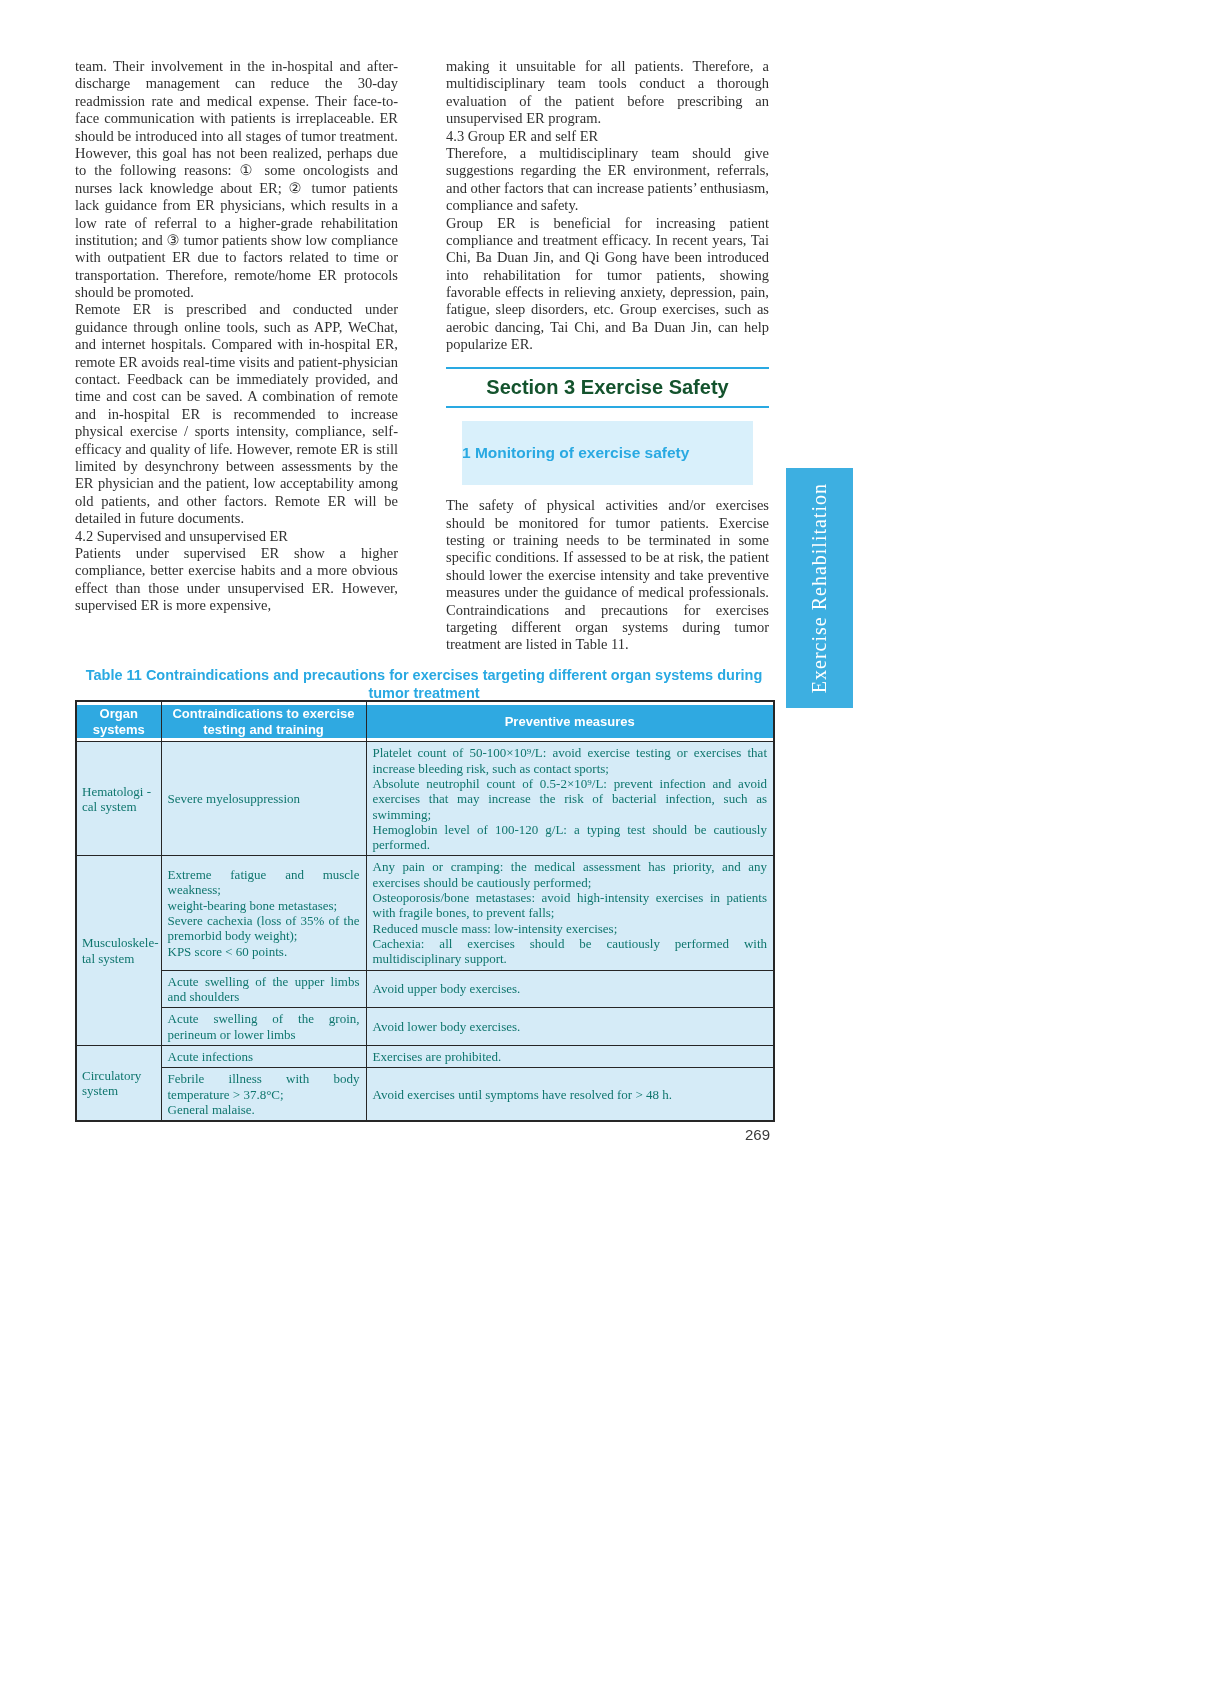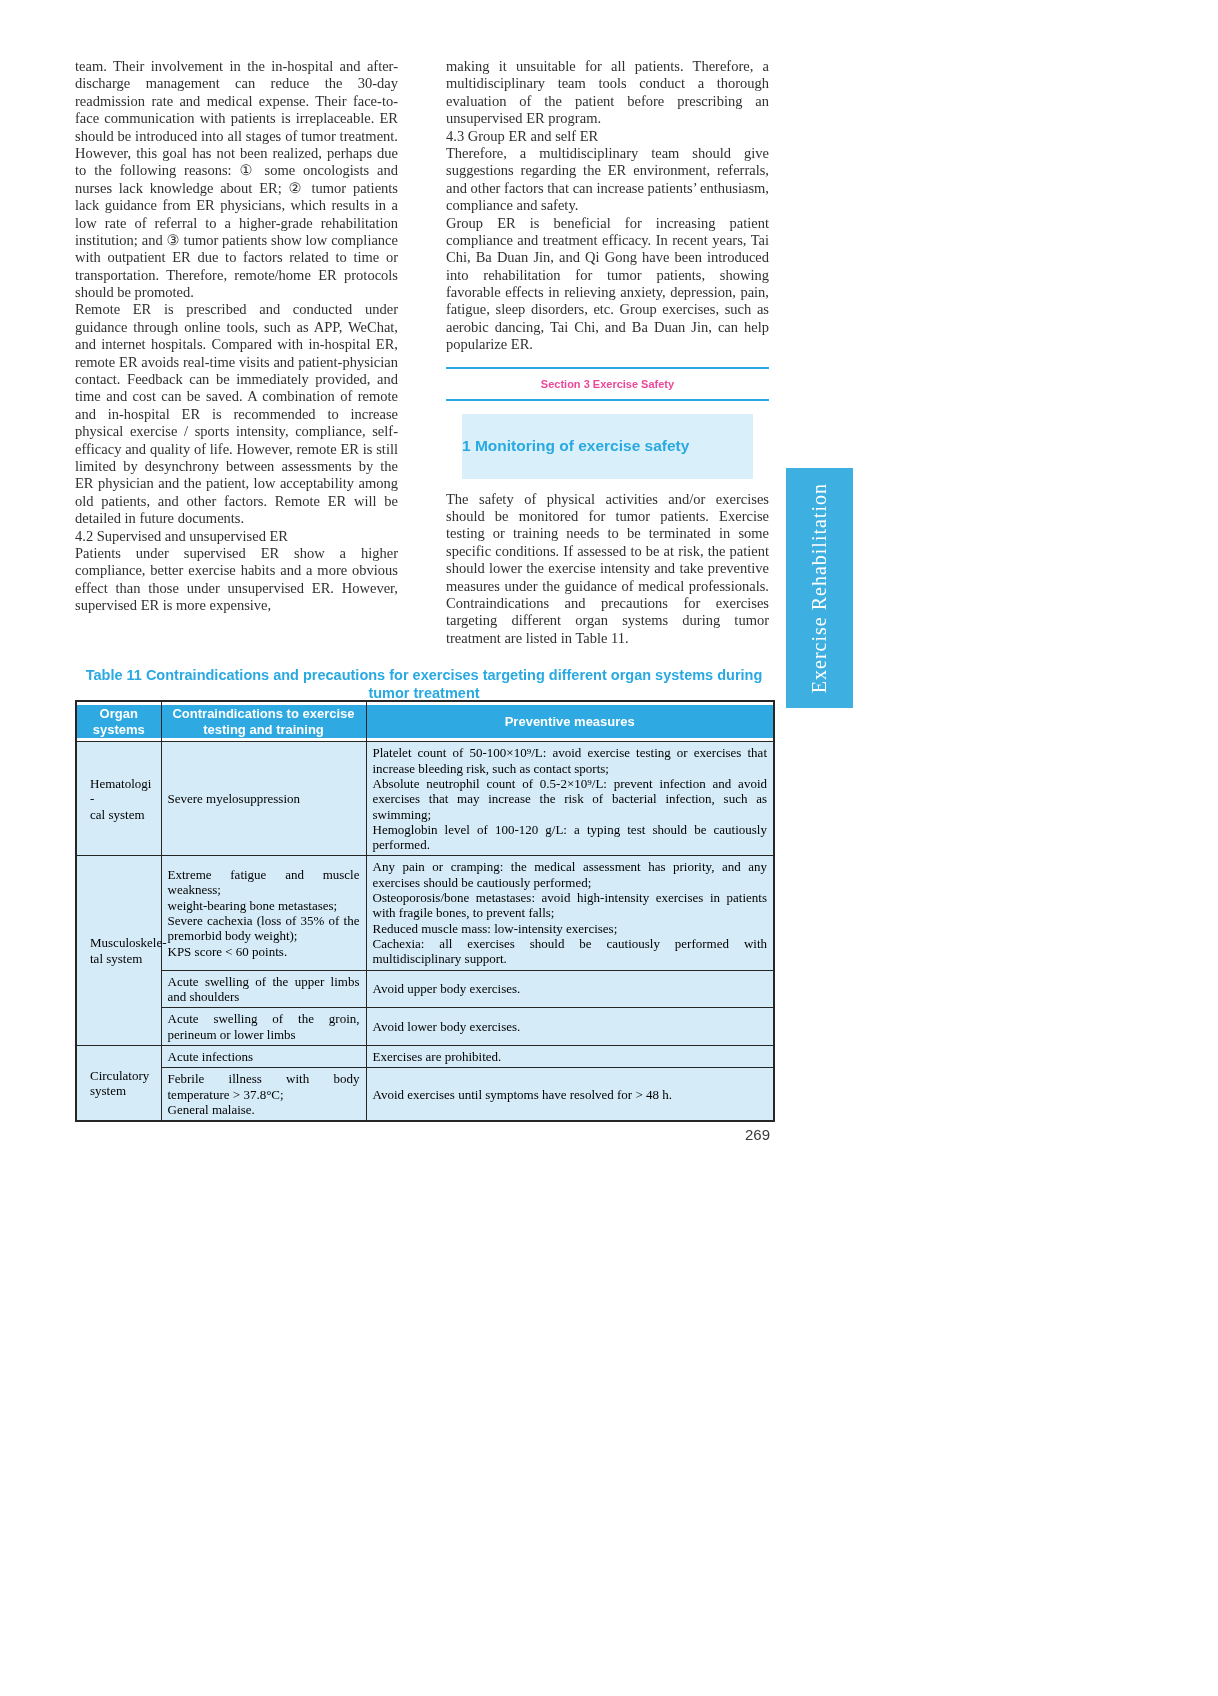--- a/index.html
+++ b/index.html
@@ -13,21 +13,21 @@
   .col { width:323px; font-size:14.5px; line-height:1.2; text-align:justify; }
   .col p { margin:0; }
   .inline-heading { margin:10px 0 8px; font-size:14.5px; font-weight:normal; }
   
   .section-band {
     margin:13px 0 13px; border-top:2px solid #29A9E2; border-bottom:2px solid #29A9E2;
     padding:6px 0 7px; text-align:center;
   }
   .section-band span {
     font-family:"Liberation Sans","DejaVu Sans",sans-serif; font-weight:bold;
-    font-size:11px; color:#ec4899;
+    font-size:20px; color:#14532d;
   }
   .subsection-band {
     margin:0 16px 12px; background:#D9F0FB; padding:23px 0; text-align:left;
   }
   .subsection-band span {
     font-family:"Liberation Sans","DejaVu Sans",sans-serif; font-weight:bold;
     font-size:15.5px; color:#29A9E2;
   }
   
   .side-tab {
@@ -52,24 +52,24 @@
     border:2px solid #262626; table-layout:fixed;
   }
   .data-table th {
     background:#2FA9E1; color:#ffffff;
     font-family:"Liberation Sans","DejaVu Sans",sans-serif; font-weight:bold;
     font-size:13px; line-height:1.2; padding:4px 3px; border:1px solid #262626;
     box-shadow: inset 0 3px 0 #ffffff, inset 0 -3px 0 #ffffff;
     text-align:center; vertical-align:middle;
   }
   .data-table td {
-    background:#D5EBF7; color:#000000; border:1px solid #262626;
+    background:#D5EBF7; color:#0f766e; border:1px solid #262626;
     padding:3px 6px; vertical-align:middle; text-align:justify;
   }
-  .data-table td.organ { text-align:left; padding-left:13px; }
+  .data-table td.organ { text-align:left; padding-left:5px; }
   .ml { white-space:pre-line; }
   .page-number {
     position:absolute; left:690px; top:1126px; width:80px; text-align:right;
     font-family:Liberation Sans, sans-serif; font-size:15px; color:#3a3a3a;
   }
 </style>
 </head>
 <body>
 
 <div class="page">

